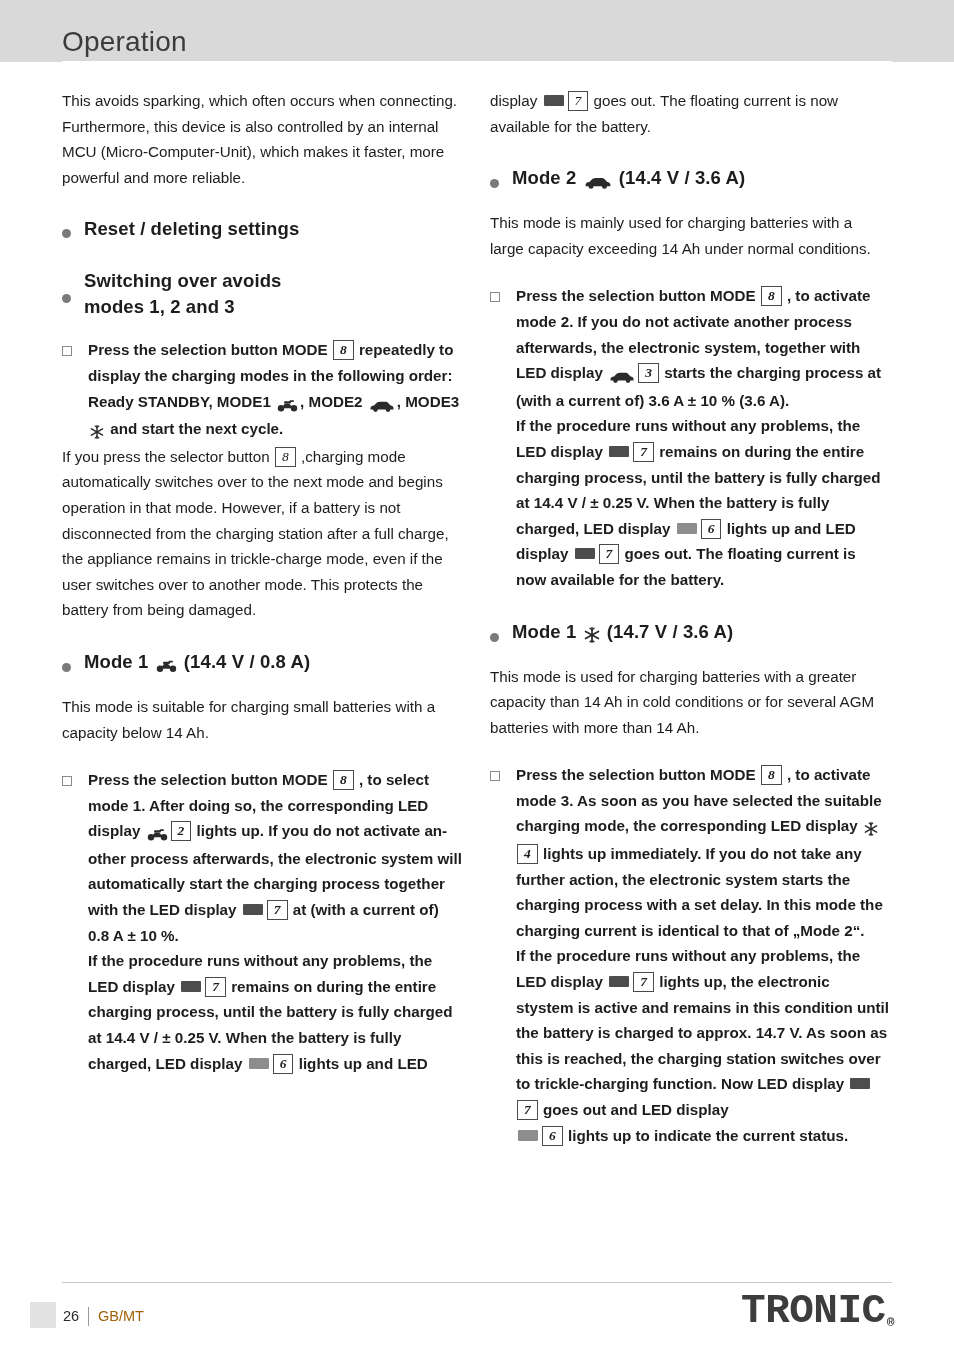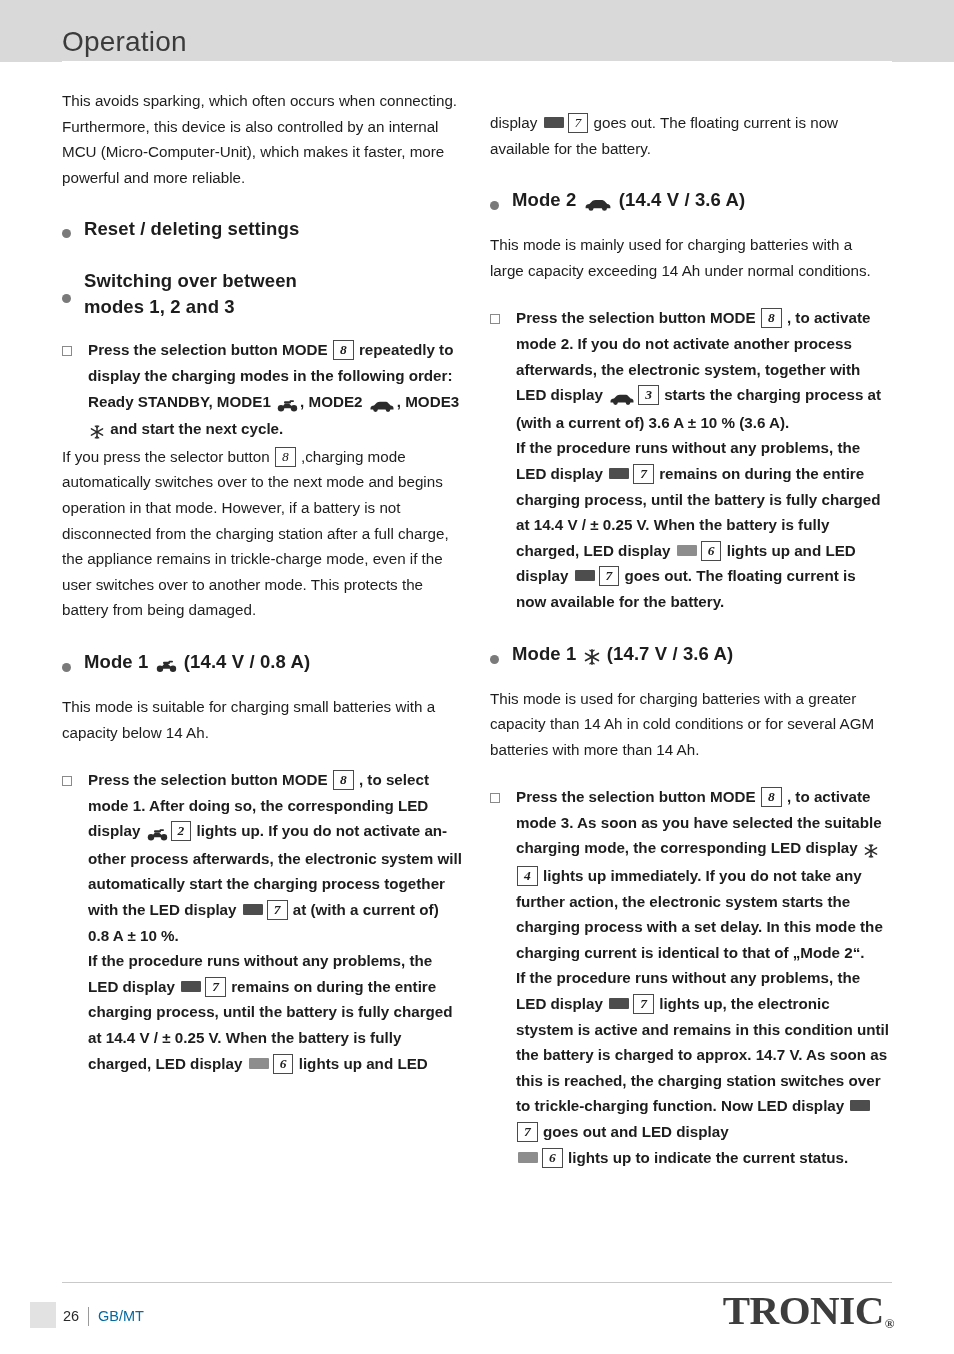--- a/index.html
+++ b/index.html
@@ -26,21 +26,21 @@
     position:absolute;left:62px;top:26px;
     font-size:28px;color:#3b3b3b;font-weight:400;
     letter-spacing:.2px;
   }
   
   .col{
     position:absolute;top:88px;width:400px;
     font-size:15.2px;line-height:25.6px;color:#1d1d1d;
   }
   .col-left{left:62px;}
-  .col-right{left:490px;margin-top:22px;}
+  .col-right{left:490px;}
   p{margin:0 0 0 0;}
   .para{margin-bottom:22px;}
   h2{
     font-size:18.5px;font-weight:bold;margin:0;
     line-height:26px;letter-spacing:.1px;
   }
   .head-block{
     display:flex;align-items:center;
     margin:26px 0 17px 0;
   }
@@ -83,26 +83,26 @@
   .footer-box{
     position:absolute;left:30px;bottom:26px;width:26px;height:26px;background:#e2e2e2;
   }
   .footer-page{
     position:absolute;left:63px;bottom:30px;font-size:14.5px;color:#2a2a2a;
   }
   .footer-sep{
     position:absolute;left:88px;bottom:28px;width:1px;height:19px;background:#9a9a9a;
   }
   .footer-lang{
-    position:absolute;left:98px;bottom:30px;font-size:14.5px;color:#0369a1;
+    position:absolute;left:98px;bottom:30px;font-size:14.5px;color:#a16207;
   }
   .brand{
     position:absolute;right:60px;bottom:20px;
     font-size:41px;font-weight:bold;letter-spacing:-0.5px;color:#3d3d3d;
-    font-family:Liberation Serif, serif;
+    font-family:Liberation Mono, monospace;
   }
   .brand .reg{font-size:13px;vertical-align:-4px;margin-left:1px;}
   .nb{white-space:nowrap;}
 </style>
 </head>
 <body>
 
 <div class="page">
 
   <div class="header">
@@ -116,21 +116,21 @@
 
     <div class="head-block">
       <span class="bullet-dot"></span>
       <h2>Reset / deleting settings</h2>
     </div>
 
 
     <div class="head-block">
       <span class="bullet-dot"></span>
       <h2>
-        <span>Switching over between</span><br>
+        <span>Switching over avoids</span><br>
         <span>modes 1, 2 and 3</span>
       </h2>
     </div>
 
     <div class="item">
       <span class="sq"></span>
       <div class="body">
         <span>Press the selection button MODE</span>
         <span class="keybox italic">8</span>
         <span>repeatedly to display the charging modes in the following order: Ready STANDBY, MODE1</span>

